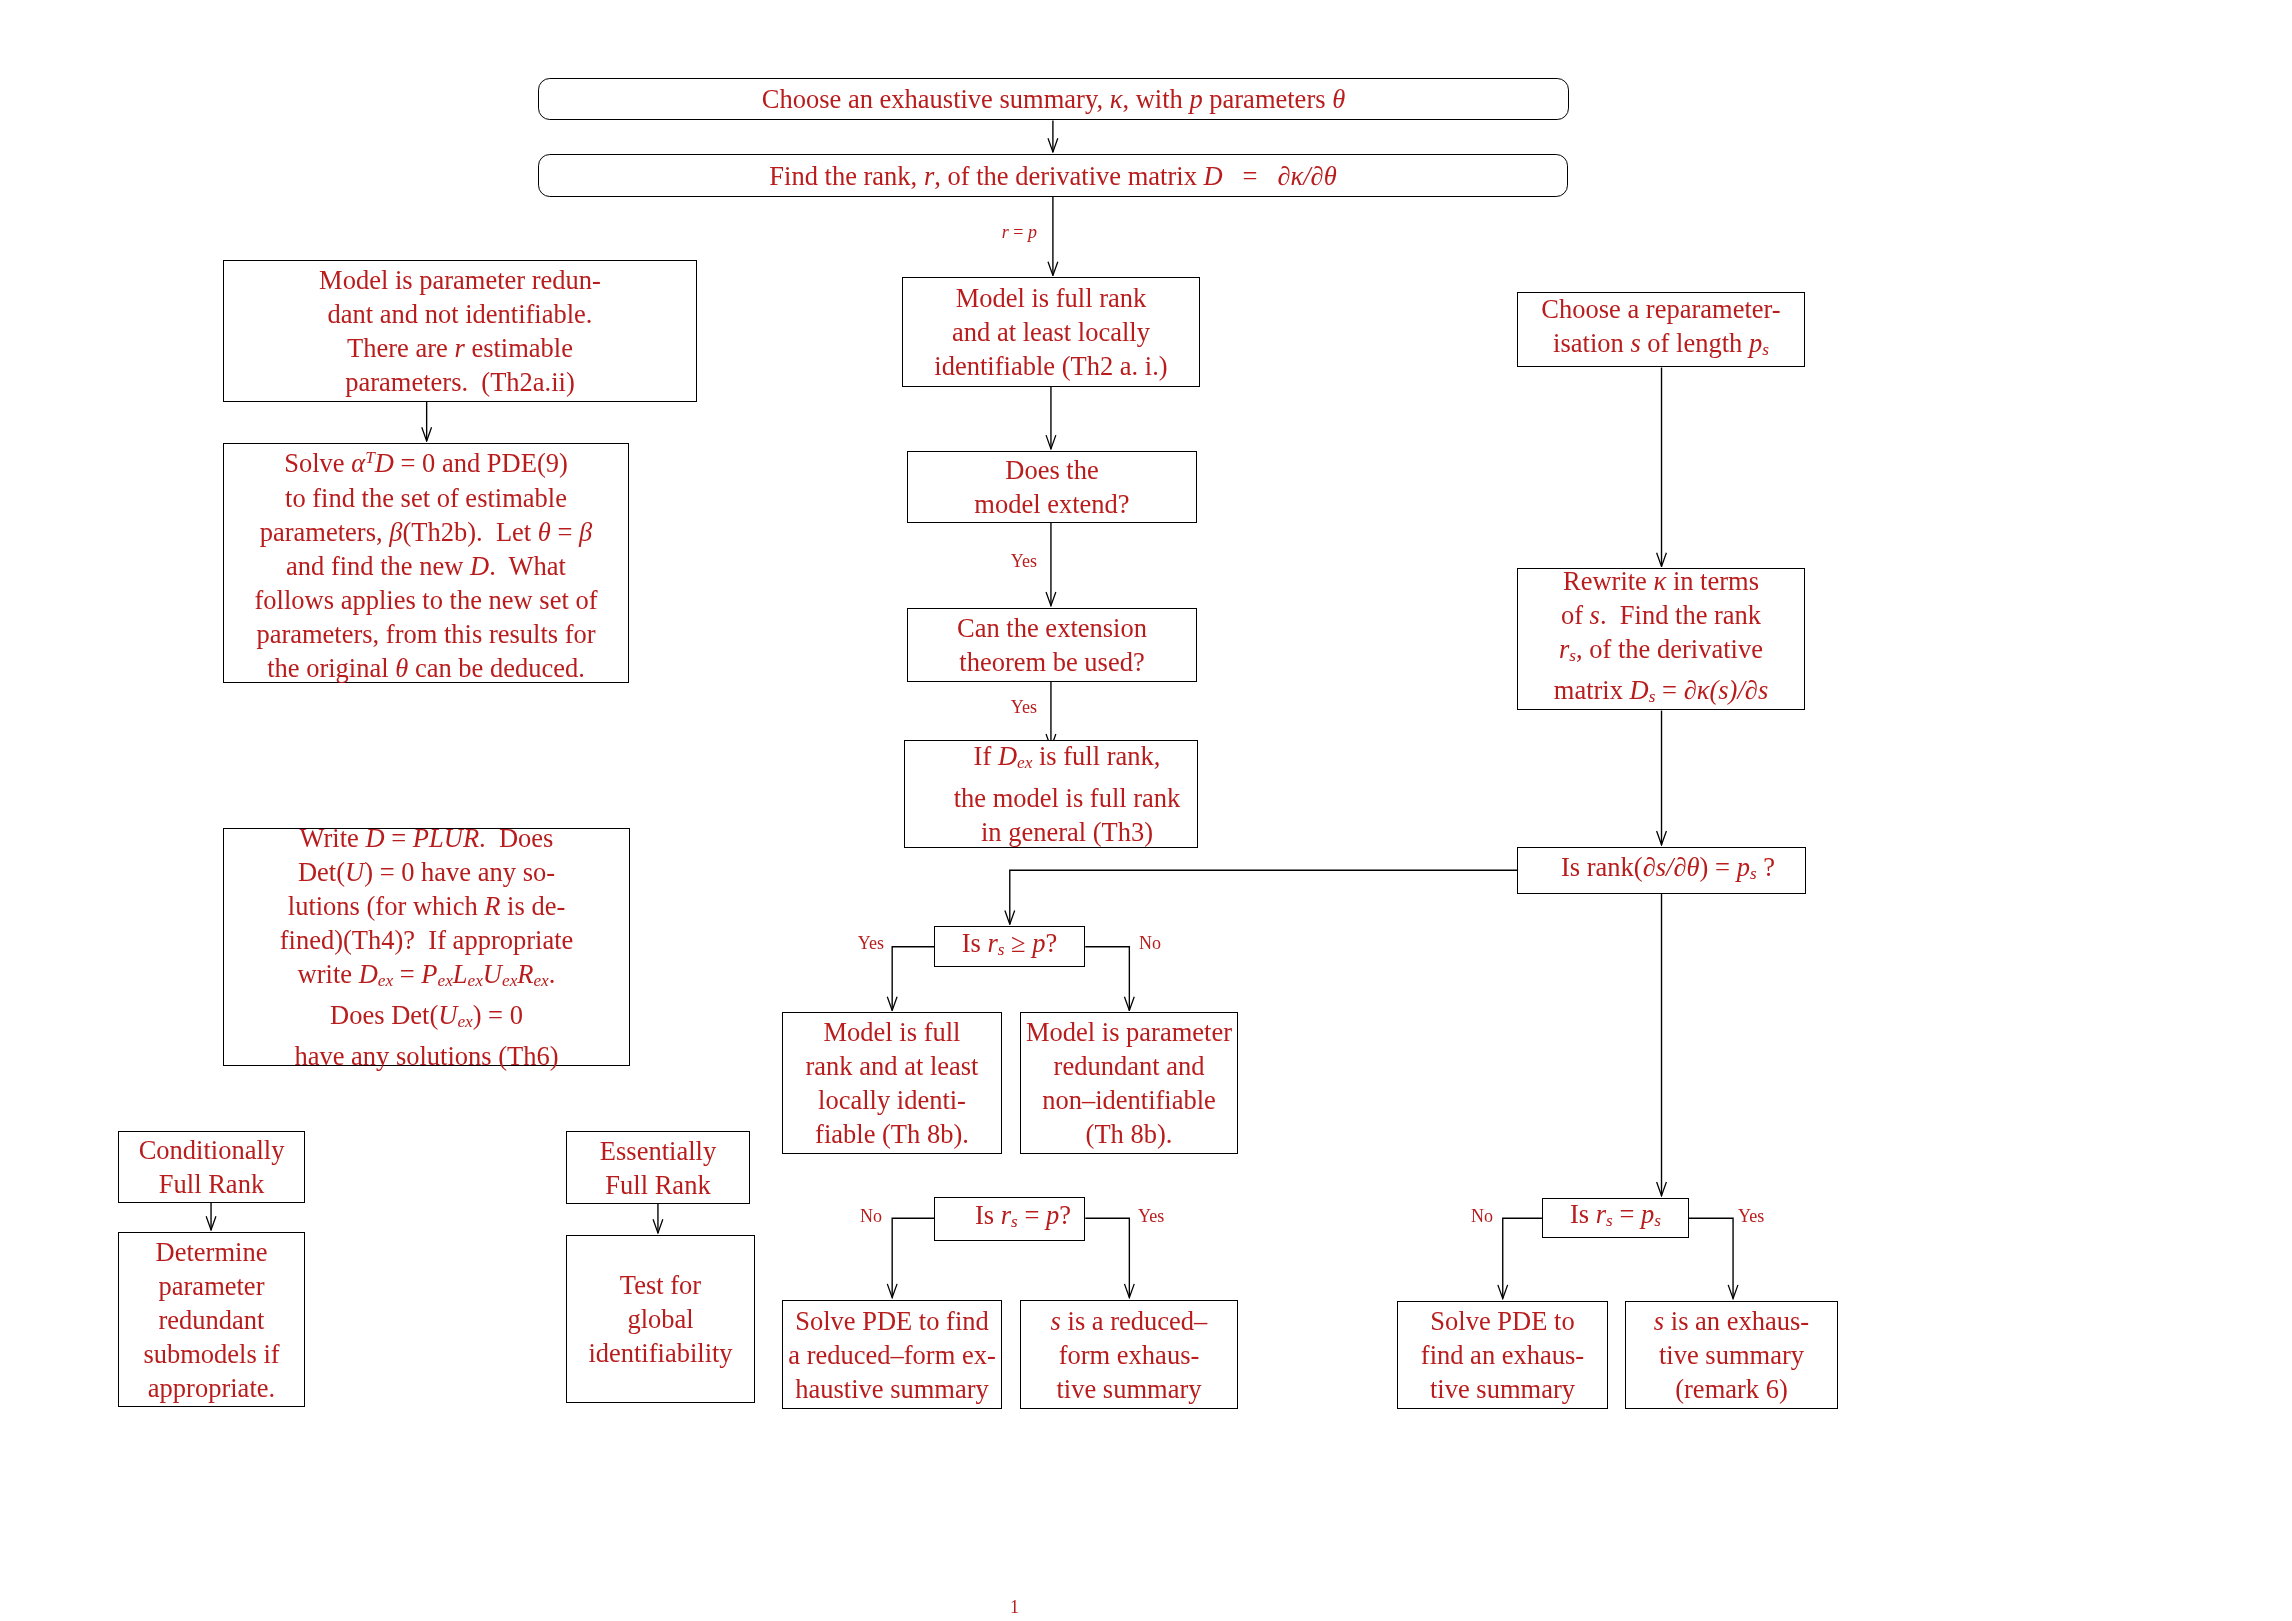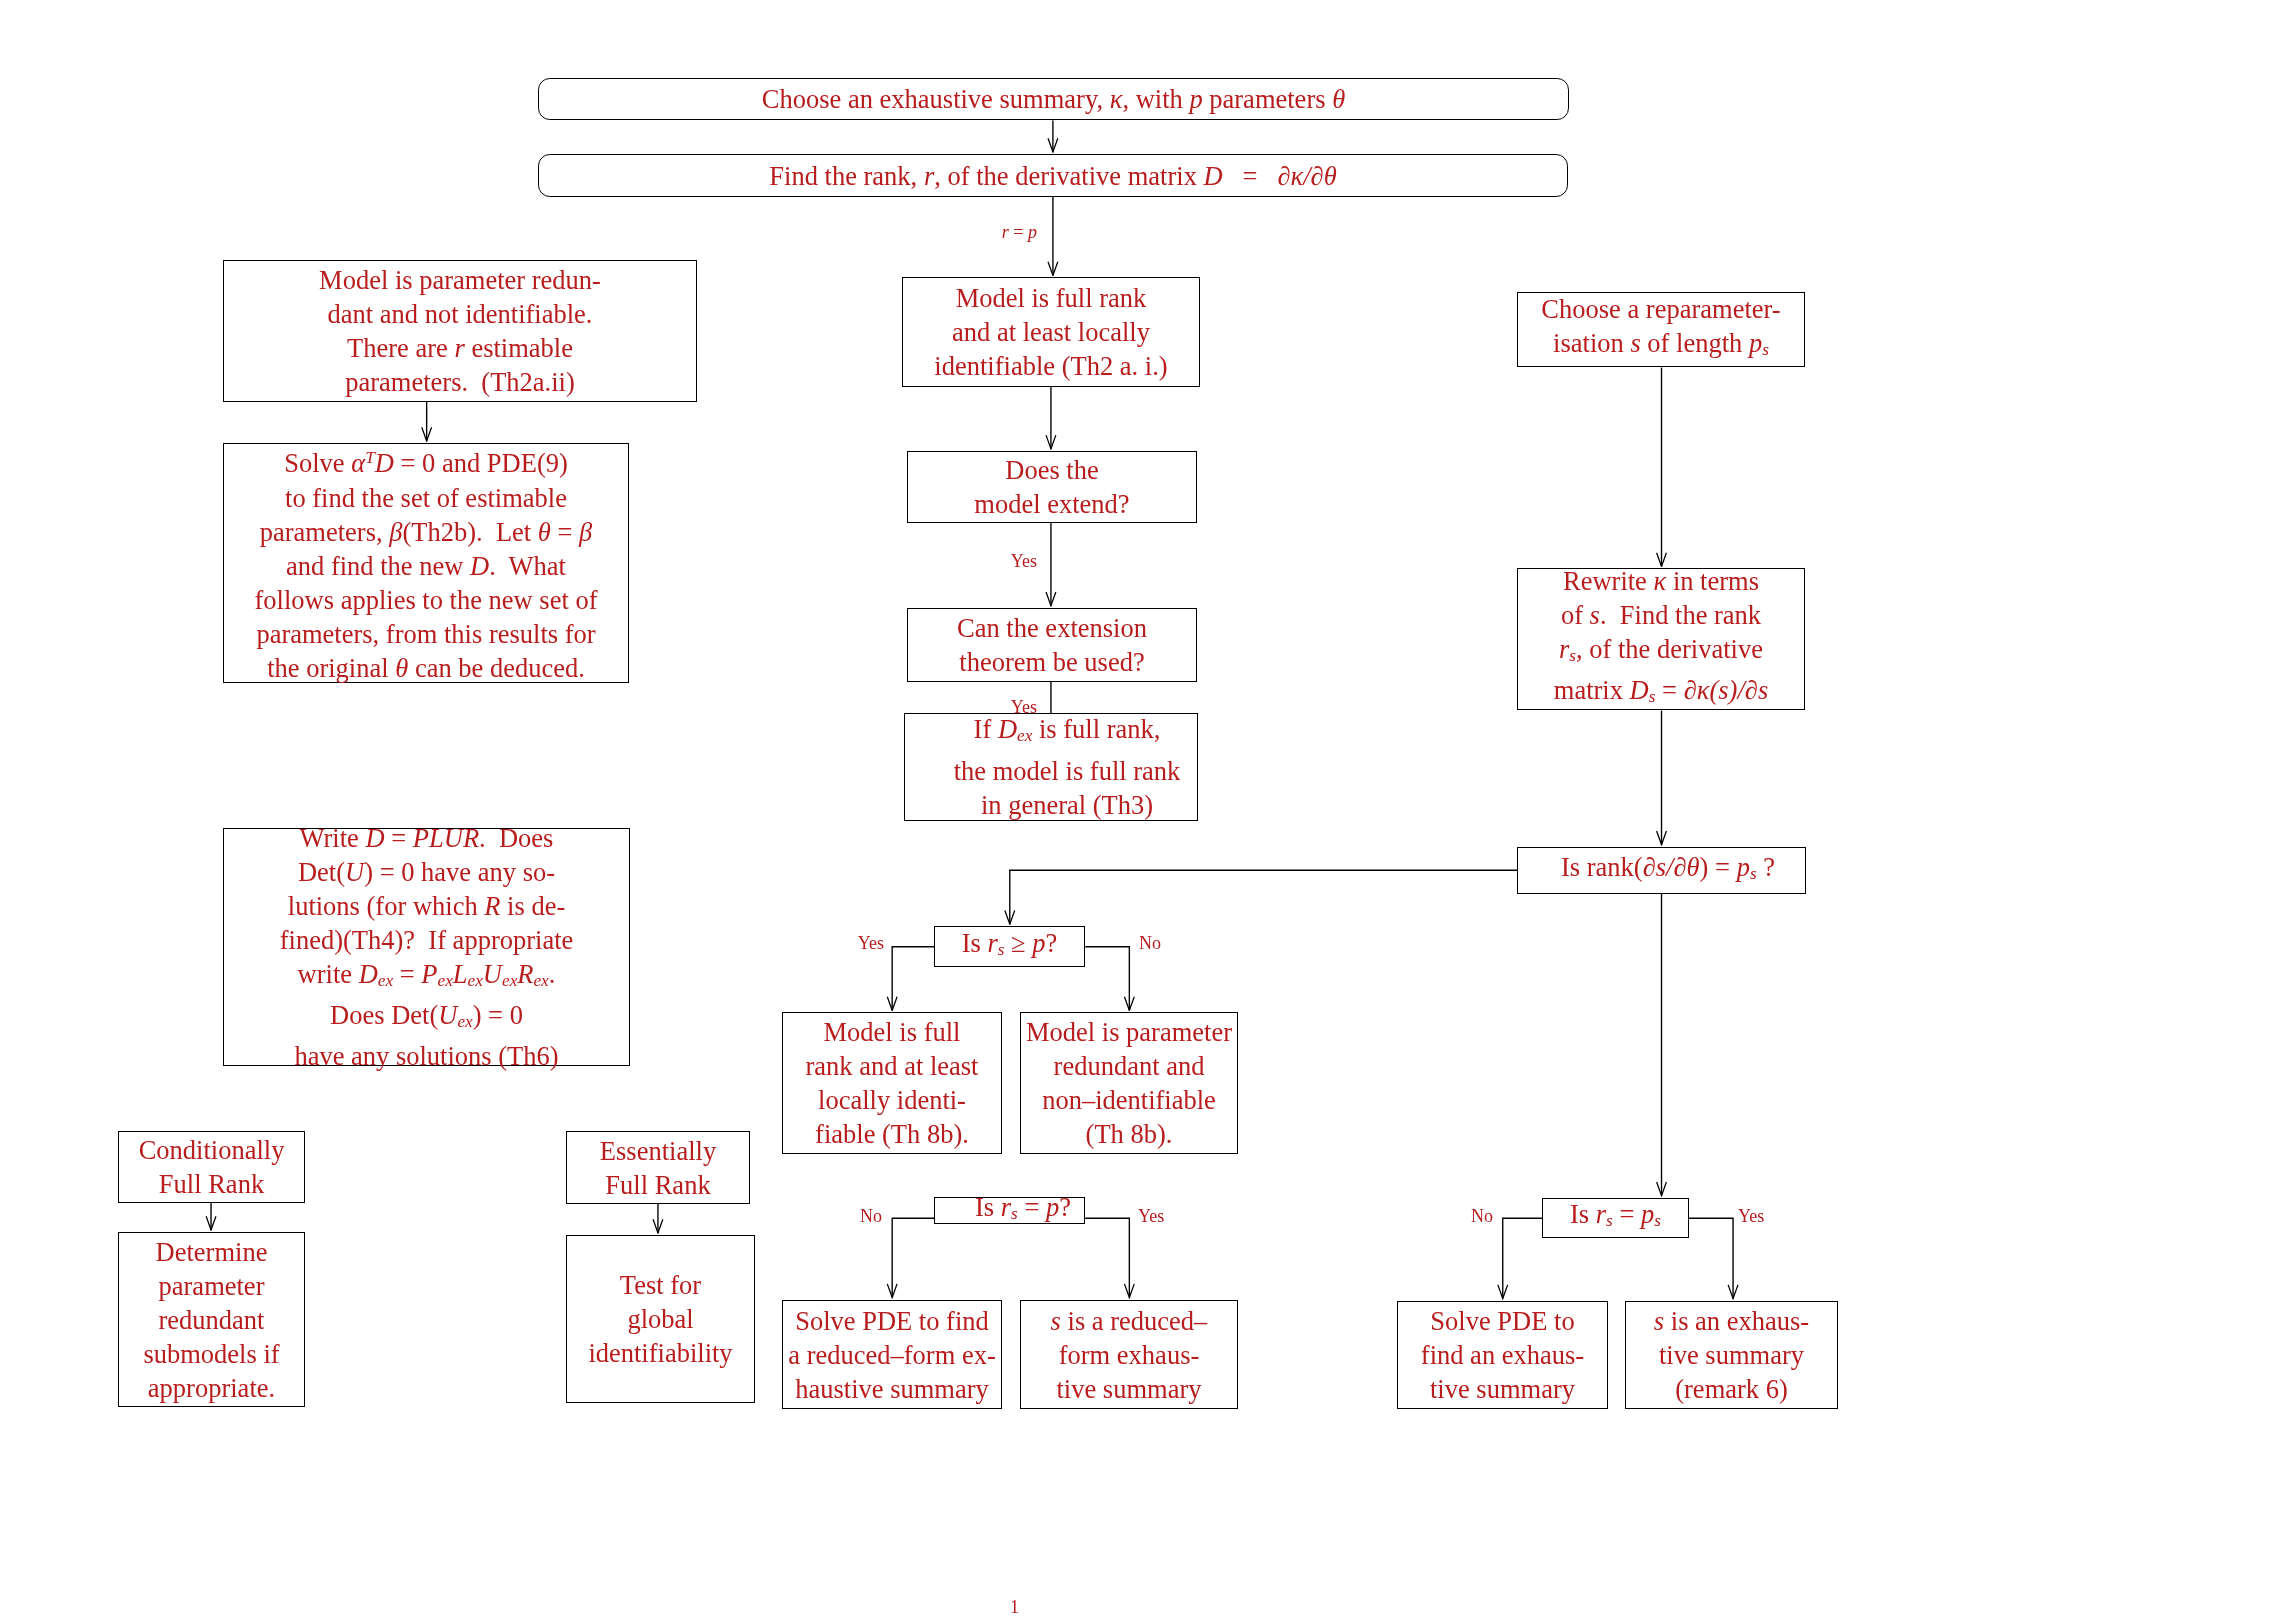--- a/index.html
+++ b/index.html
@@ -77,21 +77,21 @@
       <div class="ln"><span>identifiable (Th2 a. i.)</span></div>
     </div>
   <div class="box" style="left:907px;top:451px;width:290px;height:72px;">
       <div class="ln"><span>Does the</span></div>
       <div class="ln"><span>model extend?</span></div>
     </div>
   <div class="box" style="left:907px;top:608px;width:290px;height:74px;">
       <div class="ln"><span>Can the extension</span></div>
       <div class="ln"><span>theorem be used?</span></div>
     </div>
-  <div class="box" style="left:904px;top:713px;width:294px;height:108px;padding-left:32px;">
+  <div class="box" style="left:904px;top:740px;width:294px;height:108px;padding-left:32px;">
       <div class="ln"><span>If </span><span class="it">D</span><span class="it sb">ex</span><span> is full rank,</span></div>
       <div class="ln"><span>the model is full rank</span></div>
       <div class="ln"><span>in general (Th3)</span></div>
     </div>
 
   <div class="box" style="left:223px;top:260px;width:474px;height:142px;">
       <div class="ln"><span>Model is parameter redun-</span></div>
       <div class="ln"><span>dant and not identifiable.</span></div>
       <div class="ln"><span>There are </span><span class="it">r</span><span> estimable</span></div>
       <div class="ln"><span>parameters.  (Th2a.ii)</span></div>
@@ -158,21 +158,21 @@
       <div class="ln"><span>locally identi-</span></div>
       <div class="ln"><span>fiable (Th 8b).</span></div>
     </div>
   <div class="box" style="left:1020px;top:1012px;width:218px;height:142px;align-items:center;">
       <div class="ln"><span>Model is parameter</span></div>
       <div class="ln"><span>redundant and</span></div>
       <div class="ln"><span>non–identifiable</span></div>
       <div class="ln"><span>(Th 8b).</span></div>
     </div>
 
-  <div class="box" style="left:934px;top:1197px;width:151px;height:27px;padding-left:27px;">
+  <div class="box" style="left:934px;top:1197px;width:151px;height:44px;padding-left:27px;">
       <div class="ln"><span>Is </span><span class="it">r</span><span class="it sb">s</span><span> = </span><span class="it">p</span><span>?</span></div>
     </div>
   <div class="box" style="left:782px;top:1300px;width:220px;height:109px;">
       <div class="ln"><span>Solve PDE to find</span></div>
       <div class="ln"><span>a reduced–form ex-</span></div>
       <div class="ln"><span>haustive summary</span></div>
     </div>
   <div class="box" style="left:1020px;top:1300px;width:218px;height:109px;">
       <div class="ln"><span class="it">s</span><span> is a reduced–</span></div>
       <div class="ln"><span>form exhaus-</span></div>

